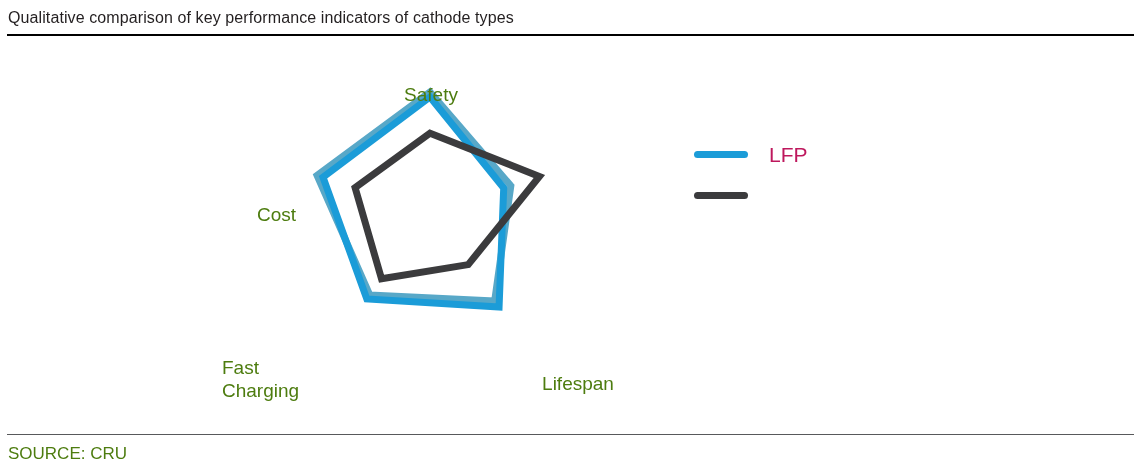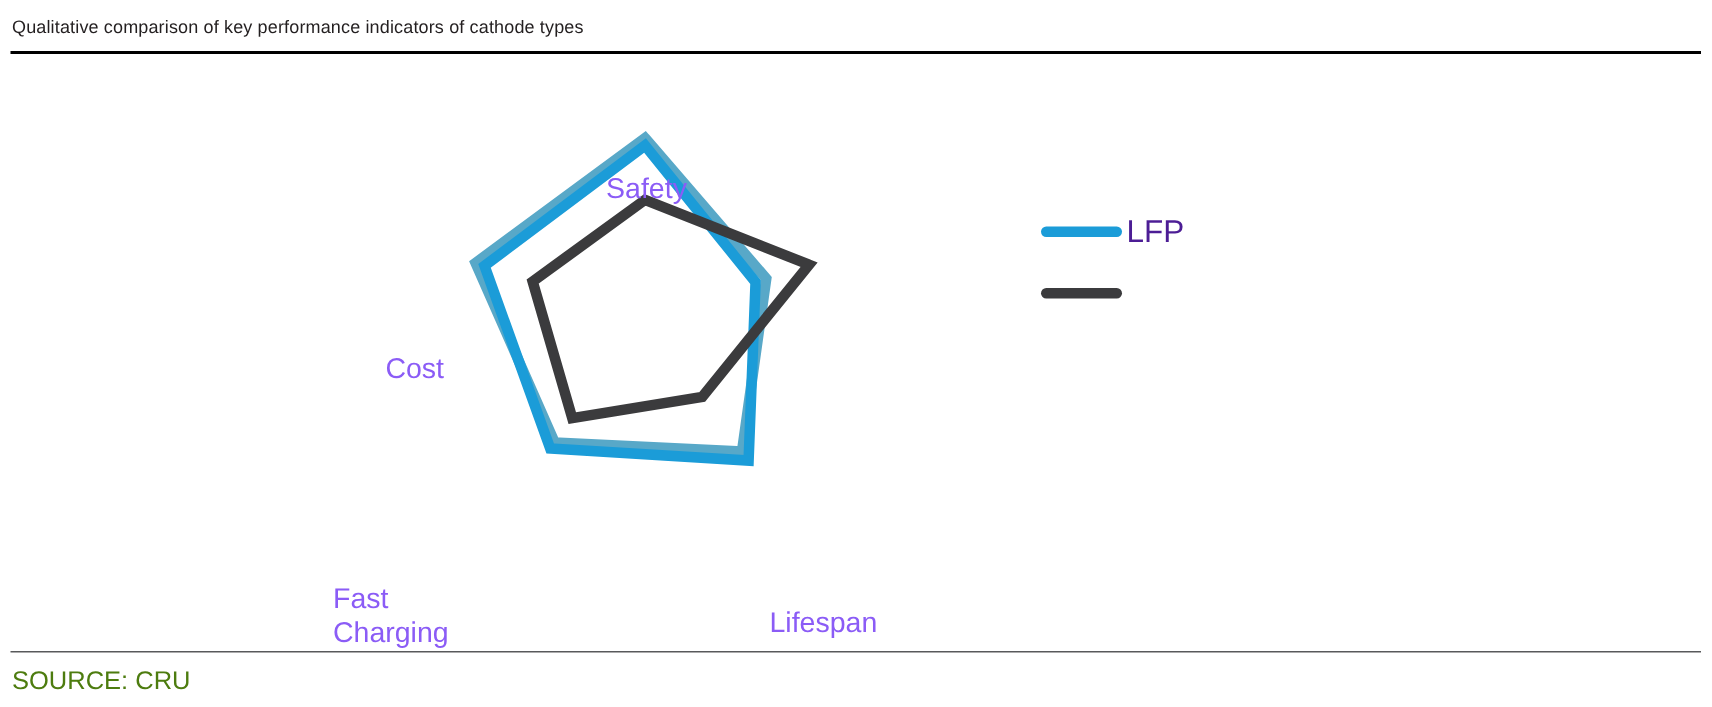--- a/index.html
+++ b/index.html
@@ -21,21 +21,21 @@
     width: 1141px;
     height: 471px;
     background: #ffffff;
   }
 
   
   .title {
     position: absolute;
     left: 8px;
     top: 6px;
-    font-size: 12px;
+    font-size: 16px;
     line-height: 24px;
     letter-spacing: 0.1px;
     color: #231f20;
     white-space: nowrap;
   }
   .rule-top {
     position: absolute;
     left: 7px;
     top: 34px;
     width: 1127px;
@@ -72,40 +72,39 @@
   }
   .radar-svg {
     display: block;
   }
 
   
   .axis-label {
     position: absolute;
     font-size: 19px;
     line-height: 23px;
-    color: #8b5cf6;
+    color: #4d7c0f;
     white-space: pre-line;
-    margin-top: 32px;
   }
   .axis-safety {
     left: 383px;
     top: 45px;
     text-align: center;
     width: 96px;
   }
   .axis-energy {
     left: 505px;
     top: 148px;
     text-align: left;
     width: 130px;
   }
   .axis-lifespan {
     left: 513px;
     top: 334px;
-    text-align: left;
+    text-align: center;
     width: 130px;
   }
   .axis-fastcharging {
     left: 222px;
     top: 318px;
     text-align: left;
     width: 130px;
   }
   .axis-cost {
     left: 206px;
@@ -126,24 +125,24 @@
     align-items: center;
     height: 41px;
   }
   .legend-swatch {
     width: 54px;
     height: 7px;
     border-radius: 3.5px;
     flex: 0 0 auto;
   }
   .legend-label {
-    margin-left: 3px;
+    margin-left: 21px;
     font-size: 21px;
     line-height: 24px;
-    color: #4c1d95;
+    color: #be185d;
     white-space: nowrap;
   }
 </style>
 </head>
 <body>
 
 <div id="page">
 
   <div class="title">Qualitative comparison of key performance indicators of cathode types</div>
   <div class="rule-top"></div>

